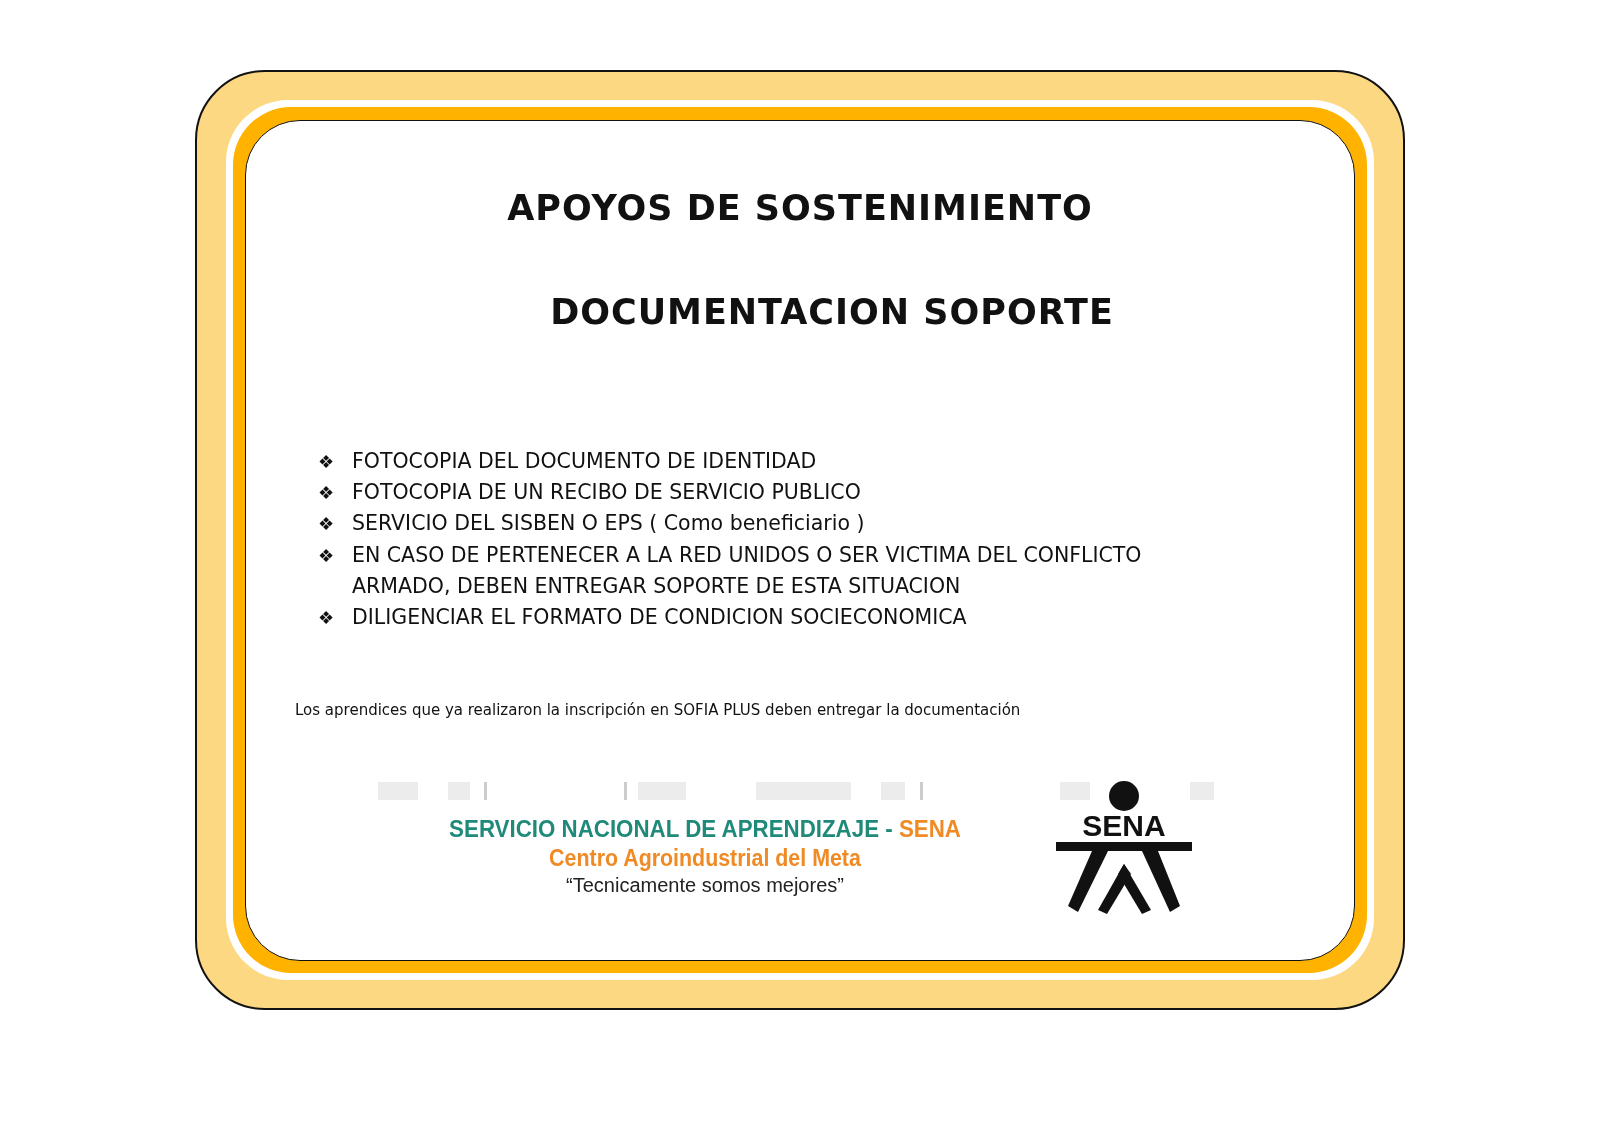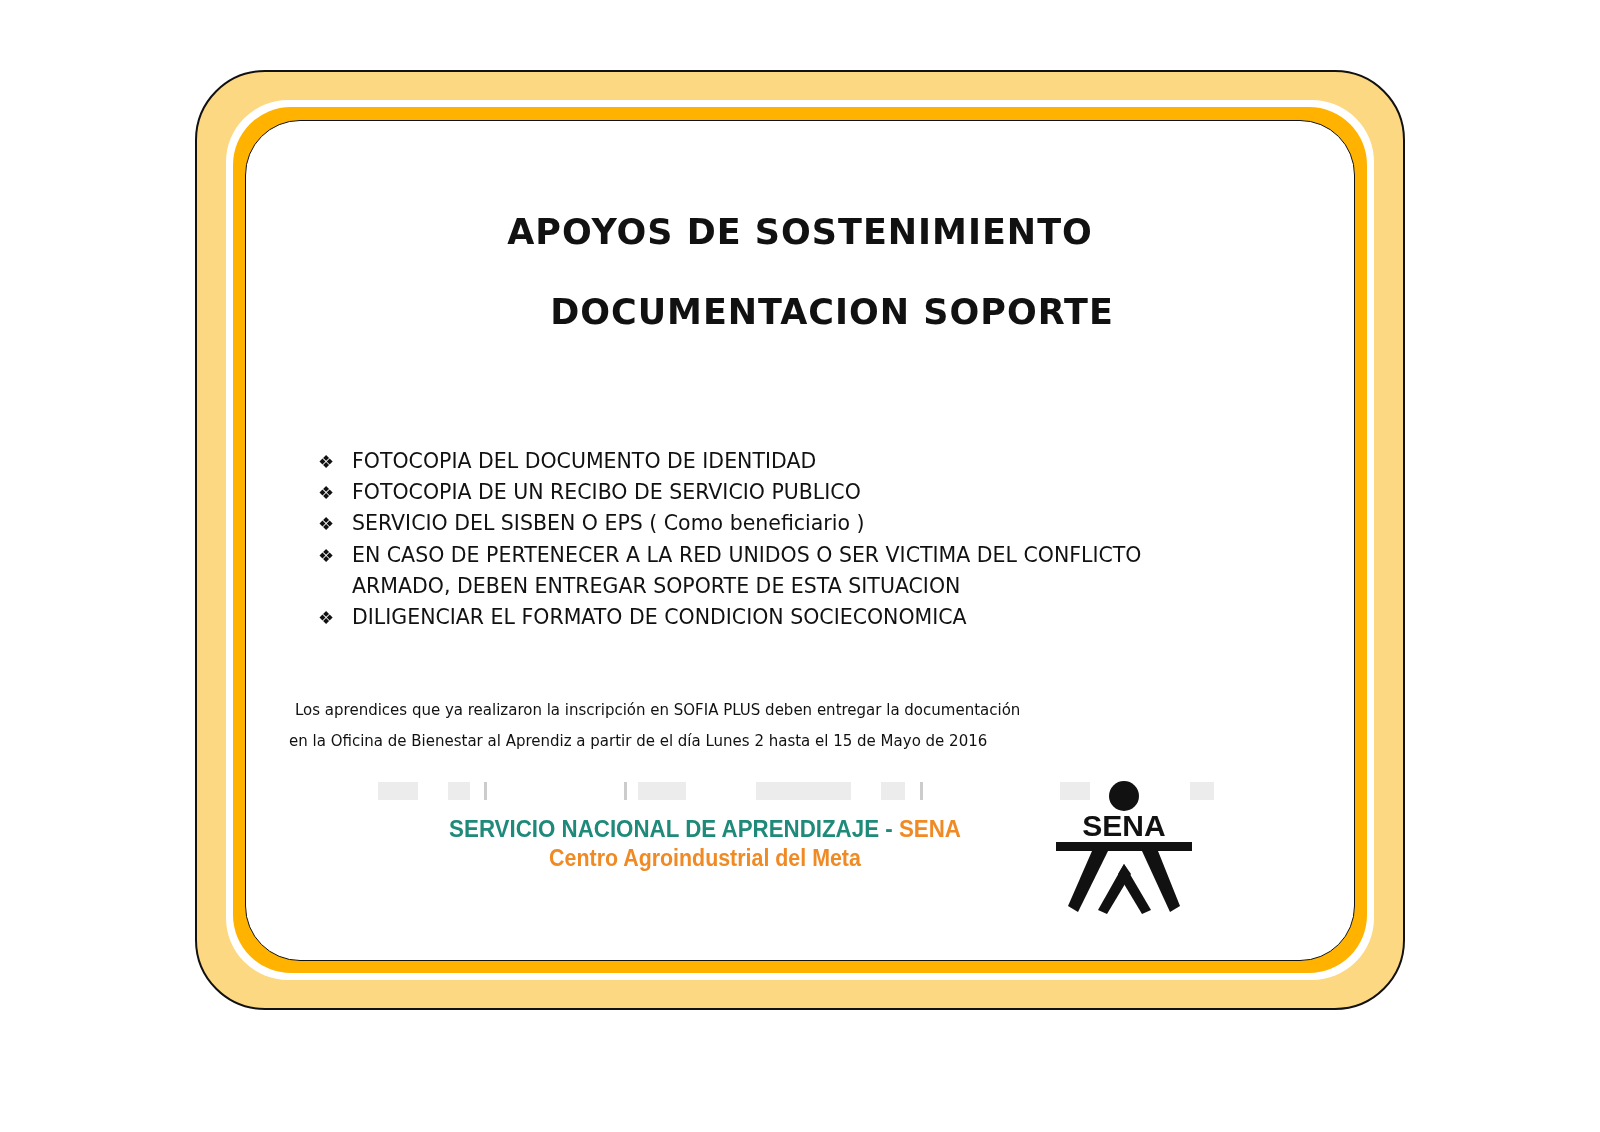--- a/index.html
+++ b/index.html
@@ -8,21 +8,21 @@
   .frame-outer { position:absolute; left:195px; top:70px; width:1210px; height:940px;
     box-sizing:border-box; background:#FDD882; border:2px solid #111; border-radius:70px; }
   .frame-gap { position:absolute; left:226px; top:100px; width:1148px; height:880px;
     box-sizing:border-box; background:#ffffff; border-radius:62px; }
   .frame-band { position:absolute; left:233px; top:107px; width:1134px; height:866px;
     box-sizing:border-box; background:#FFB300; border-radius:58px; }
   .frame-inner { position:absolute; left:245px; top:120px; width:1110px; height:841px;
     box-sizing:border-box; background:#ffffff; border:1.5px solid #111; border-radius:55px; }
   .title { position:absolute; left:0; width:1600px; text-align:center; font-weight:bold;
     font-size:35px; letter-spacing:1px; color:#111; }
-  .t1 { top:188px;margin-top:24px; }
+  .t1 { top:188px; }
   .t2 { top:292px;margin-left:32px; }
   .req-list { position:absolute; left:318px; top:446px; margin:0; padding:0; list-style:none;
     font-size:20.5px; line-height:31.2px; }
   .req-list li { display:flex; }
   .bullet { width:34px; flex:none; font-size:18px; }
   .note { position:absolute; left:289px; top:695px; font-size:15px; line-height:31px; width:1040px; }
   .note .l1 { padding-left:6px; display:block; }
   .logo-strip { position:absolute; left:376px; top:782px; width:840px; height:20px; }
   .ghost { position:absolute; top:0; height:18px; background:#ececec; }
   .sena-text { position:absolute; left:380px; top:815px; width:650px; text-align:center; }
@@ -61,39 +61,39 @@
     <span style="width:880px">EN CASO DE PERTENECER A LA RED UNIDOS O SER VICTIMA DEL CONFLICTO ARMADO, DEBEN ENTREGAR SOPORTE DE ESTA SITUACION</span>
   </li>
   <li>
     <span class="bullet">❖</span>
     <span>DILIGENCIAR EL FORMATO DE CONDICION SOCIECONOMICA</span>
   </li>
 </ul>
 
 <div class="note">
   <span class="l1">Los aprendices que ya realizaron la inscripción en SOFIA PLUS deben entregar la documentación</span>
-  <span>en la Oficina de Bienestar al Aprendiz a partir de el día Lunes 2 hasta el 15 de Mayo de 2016</span>
 </div>
 
 <div class="logo-strip">
   <div class="ghost" style="left:2px;width:40px"></div>
   <div class="ghost" style="left:72px;width:22px"></div>
   <div class="ghost" style="left:108px;width:3px;background:#ccc"></div>
   <div class="ghost" style="left:248px;width:3px;background:#ccc"></div>
   <div class="ghost" style="left:262px;width:48px"></div>
   <div class="ghost" style="left:380px;width:95px"></div>
   <div class="ghost" style="left:505px;width:24px"></div>
   <div class="ghost" style="left:544px;width:3px;background:#ccc"></div>
   <div class="ghost" style="left:684px;width:30px"></div>
   <div class="ghost" style="left:814px;width:24px"></div>
 </div>
 
 <div class="sena-text">
   <div class="sena-l1"><span>SERVICIO NACIONAL DE APRENDIZAJE - </span><span class="o">SENA</span></div>
   <div class="sena-l2">Centro Agroindustrial del Meta</div>
+  <div class="sena-l3">“Tecnicamente somos mejores”</div>
 </div>
 
 <svg class="sena-logo" viewBox="0 0 145 140">
   <circle cx="72" cy="18" r="15" fill="#111"></circle>
   <text x="72" y="58" text-anchor="middle" font-family="Liberation Sans, sans-serif" font-weight="bold" font-size="30" fill="#111">SENA</text>
   <rect x="4" y="64" width="136" height="9" fill="#111"></rect>
   <polygon points="40,73 56,73 26,134 16,128" fill="#111"></polygon>
   <polygon points="90,73 106,73 128,128 118,134" fill="#111"></polygon>
   <polygon points="72,86 79,96 55,136 46,132" fill="#111"></polygon>
   <polygon points="72,86 66,96 90,136 99,132" fill="#111"></polygon>

